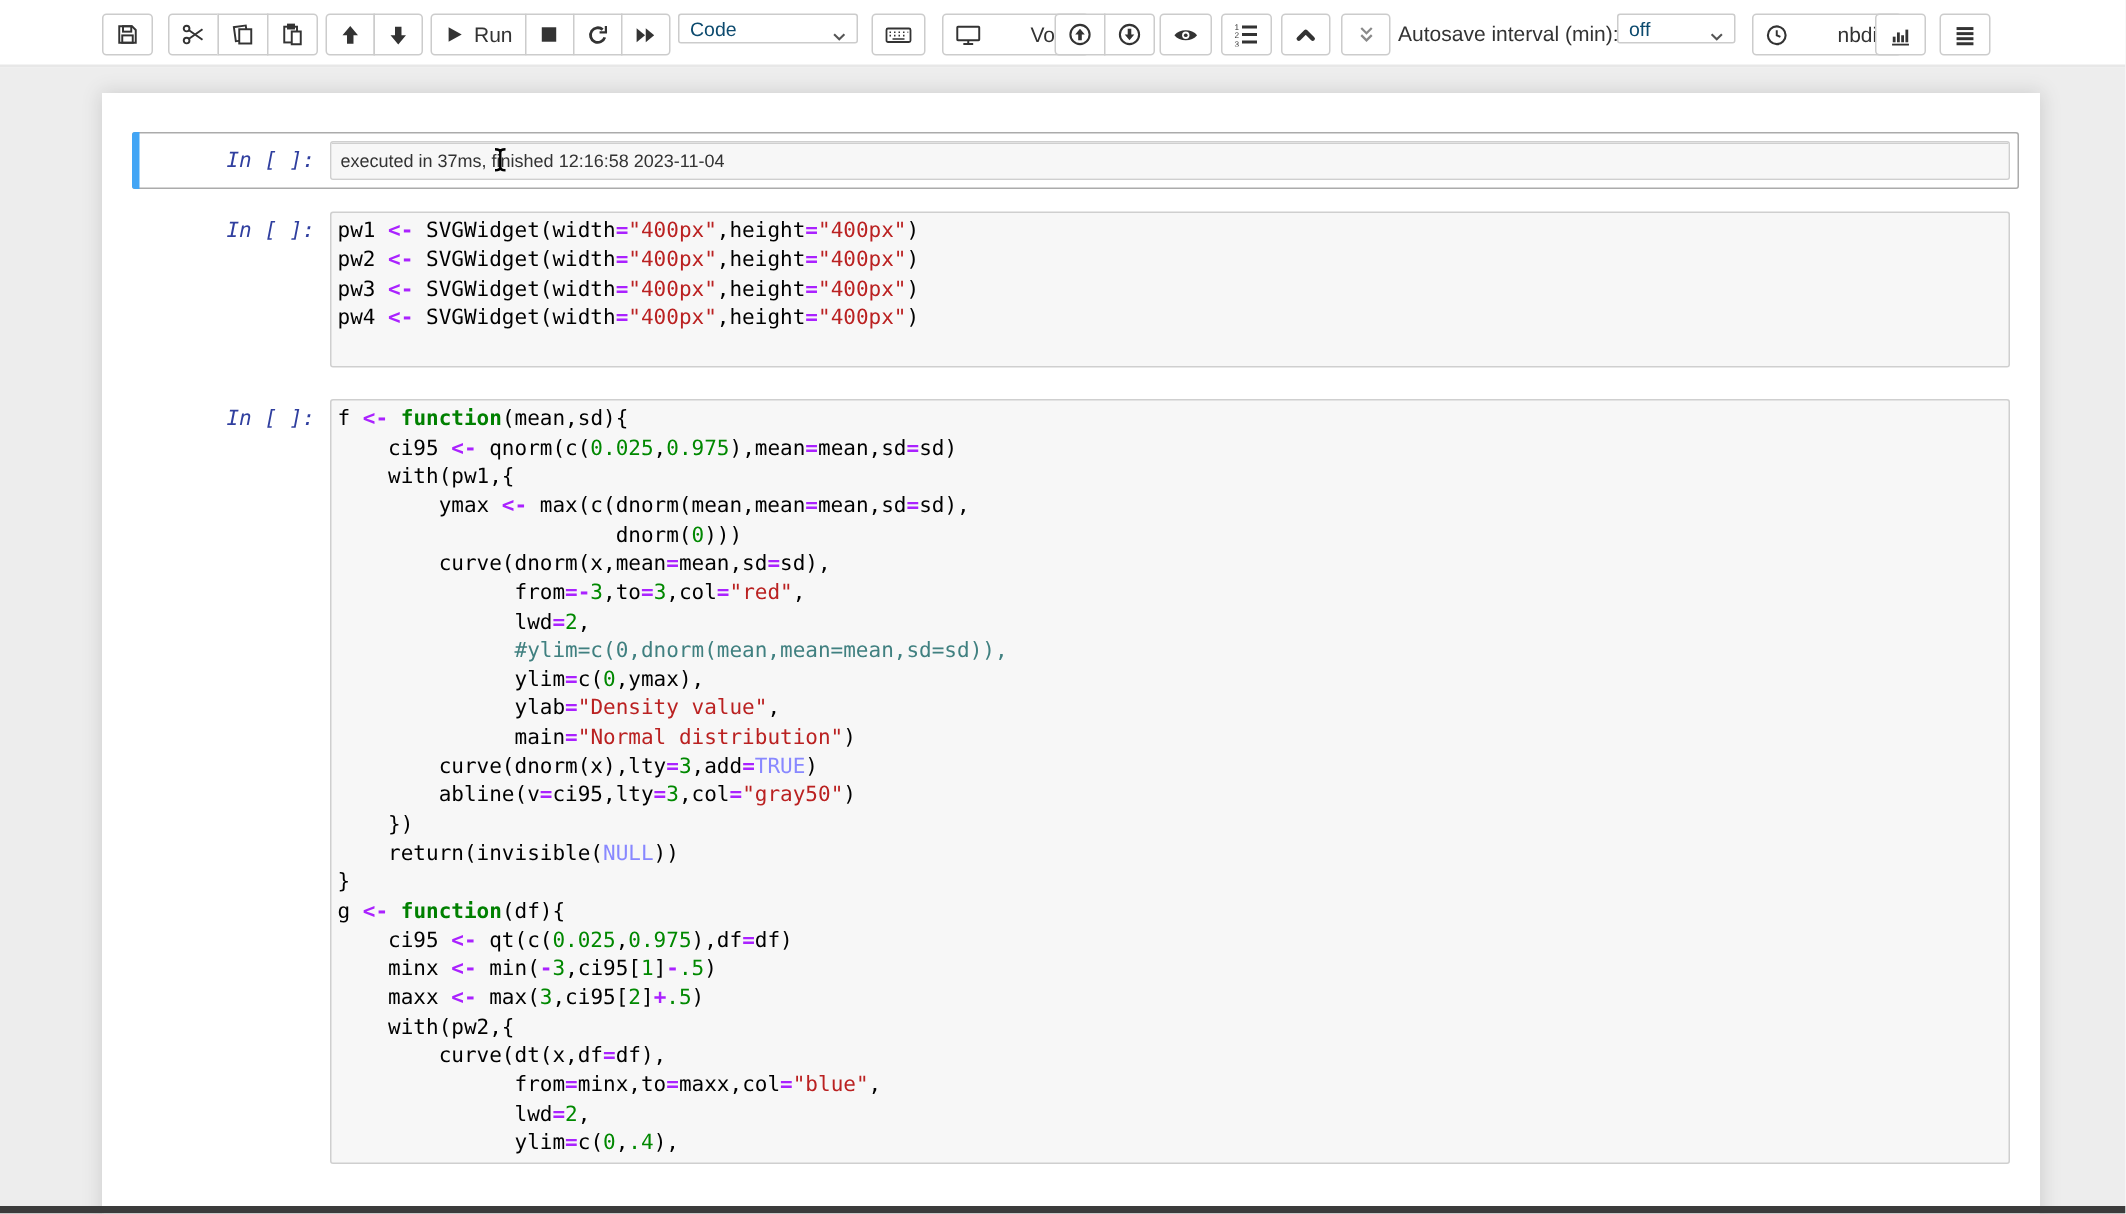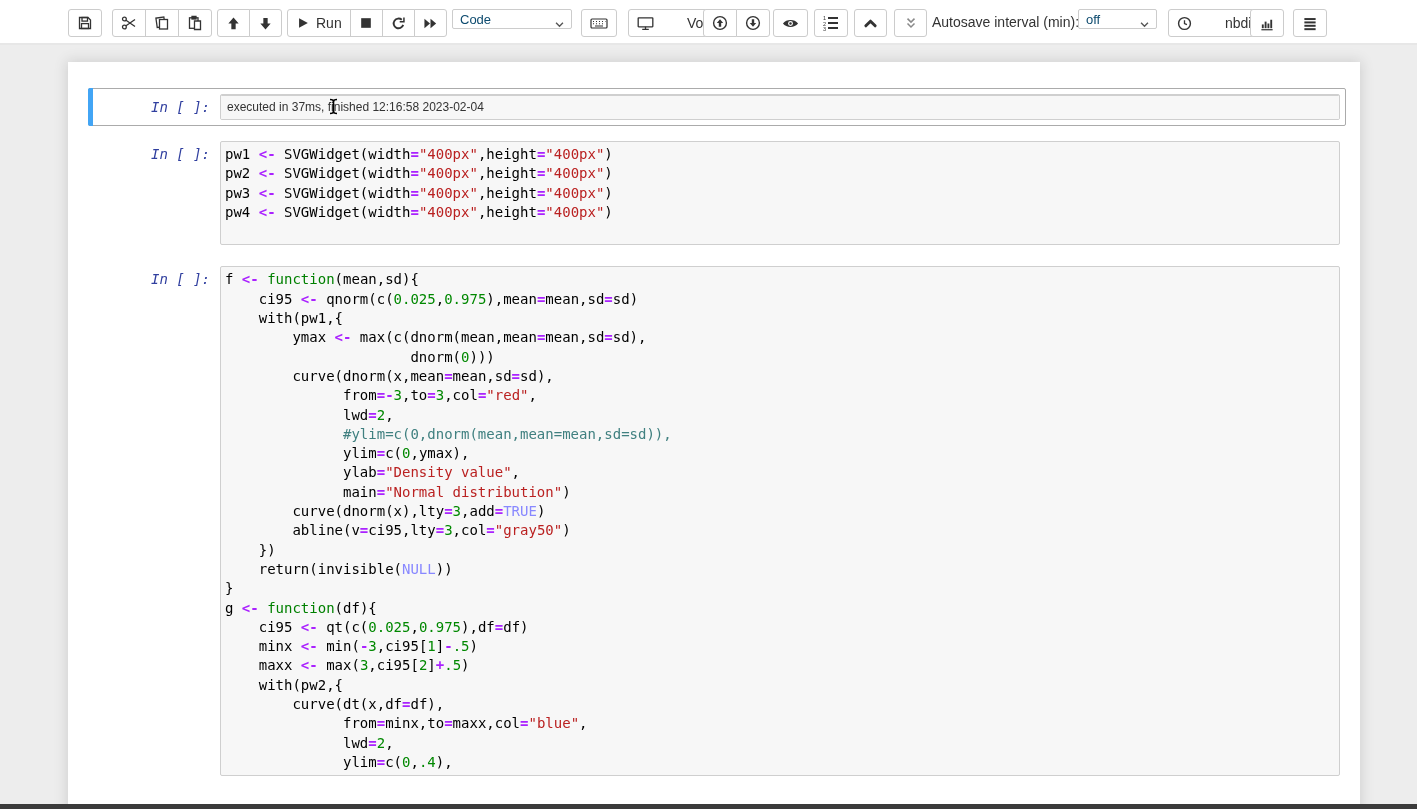--- a/index.html
+++ b/index.html
@@ -62,21 +62,21 @@
   }
   .codelines {
     padding:3px 4px; font-family:"DejaVu Sans Mono", monospace;
     font-size:14px; line-height:19.3px; white-space:pre; color:var(--tok-v,#000);
   }
   .execinfo {
     position:relative; border-top:1px solid #cfcfcf; background:#f7f7f7;
     font-size:12px; color:#333; padding:4px 6px 5px;
   }
   .tok-o { color:var(--tok-o,#AA22FF); font-weight:bold; }
-  .tok-k { color:var(--tok-k,#008000); font-weight:normal; }
+  .tok-k { color:var(--tok-k,#008000); font-weight:bold; }
   .tok-n { color:var(--tok-n,#008800); }
   .tok-s { color:var(--tok-s,#BA2121); }
   .tok-c { color:var(--tok-c,#408080); }
   .tok-a { color:var(--tok-a,#8888FF); }
   
   .ibeam { position:absolute; top:2px; width:11px; height:17px; }
   
   .bottom-bar { position:absolute; left:0; right:0; bottom:0; height:5px; background:#3b3b3b; }
 </style>
 </head>
@@ -330,21 +330,21 @@
     </div>
   </div>
 
 </div>
 
 <div id="notebook">
   <div>
   <div class="cell selected">
     <div class="prompt">In [ ]:</div>
     <div class="input-area">
-      <div class="execinfo"><span class="exec-text">executed in 37ms, finished 12:16:58 2023-02-04</span><span class="ibeam" style="left: 107px;">
+      <div class="execinfo"><span class="exec-text">executed in 37ms, finished 12:16:58 2023-11-04</span><span class="ibeam" style="left: 107px;">
               <svg width="11" height="17" viewBox="0 0 11 17" fill="none" stroke="#000" stroke-width="1.6">
                 <path d="M2 1.5 C3.5 1.5, 5.5 1.5, 5.5 3.5 C5.5 1.5, 7.5 1.5, 9 1.5"></path>
                 <path d="M5.5 3 V14"></path>
                 <path d="M2 15.5 C3.5 15.5, 5.5 15.5, 5.5 13.5 C5.5 15.5, 7.5 15.5, 9 15.5"></path>
               </svg>
             </span></div>
     </div>
   </div>
 
   <div class="cell">

